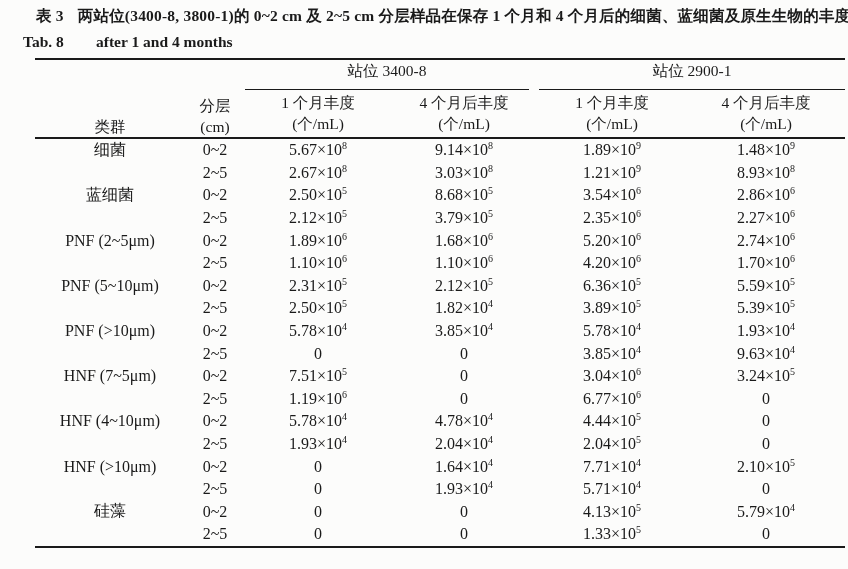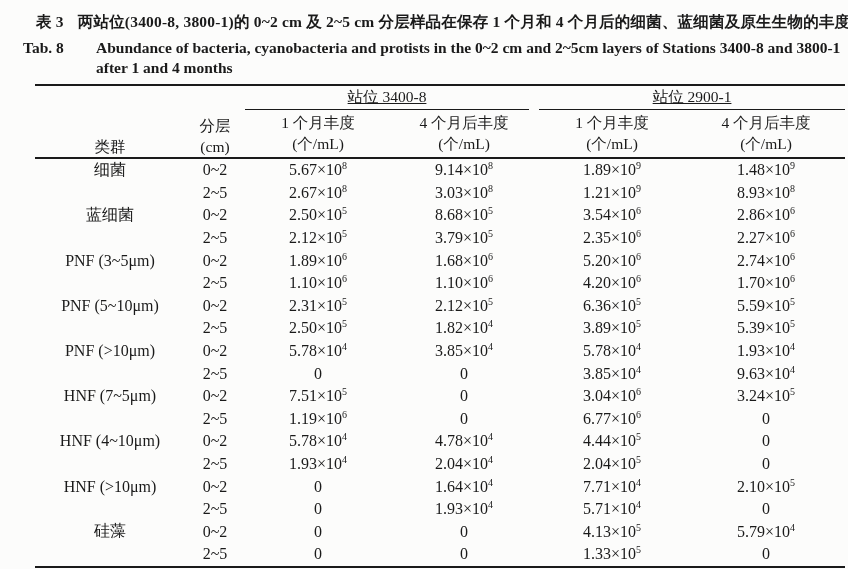--- a/index.html
+++ b/index.html
@@ -4,21 +4,21 @@
 <style>
   html,body{margin:0;padding:0;}
   body{
     width:848px;height:569px;
     background:#fcfcfb;
     color:#1a1a1a;
     font-family:"Liberation Serif","DejaVu Serif",serif;
     overflow:hidden;
     position:relative;
   }
-  .caption{padding-top:9px;}
+  .caption{padding-top:3px;}
   .cap-zh{
     padding-left:36px;padding-right:6px;
     font-weight:bold;font-size:15.5px;line-height:26px;
     white-space:nowrap;
     letter-spacing:0.2px;
   }
   .cap-zh .cap-label{margin-right:14px;}
   .cap-en{
     display:flex;
     padding-left:23px;
@@ -43,38 +43,37 @@
   col.c5{width:150px;} col.c6{width:158px;}
   th,td{
     font-weight:normal;
     text-align:center;vertical-align:middle;
     padding:0;white-space:nowrap;
   }
   thead th{font-size:15.5px;line-height:21px;}
   thead tr.top-row th{height:24px;vertical-align:bottom;}
   th.rowspan-head{border-bottom:2.5px solid #1a1a1a;}
   th.station{padding-bottom:0;}
-  .station-line{display:block;padding-bottom:2px;border-bottom:1.5px solid #1a1a1a;text-decoration:underline;}
+  .station-line{display:block;padding-bottom:8px;border-bottom:1.5px solid #1a1a1a;}
   .station-line.s1{margin-right:8px;}
   .station-line.s2{margin-left:2px;}
   thead tr.sub-row th{border-bottom:2.5px solid #1a1a1a;padding:2px 0 3px 0;margin-top:8px;}
   tbody td{height:22.6px;}
   sup{font-size:10px;line-height:0;}
 </style>
 </head>
 <body>
 
 <div class="caption">
   <div class="cap-zh">
     <span class="cap-label">表 3</span><span>两站位(3400-8, 3800-1)的 0~2 cm 及 2~5 cm 分层样品在保存 1 个月和 4 个月后的细菌、蓝细菌及原生生物的丰度</span>
   </div>
   <div class="cap-en">
     <span class="cap-label">Tab. 8</span>
     <div class="cap-lines">
-      <div>Abundance of bacteria, cyanobacteria and protists in the 0~2 cm and 2~5cm layers of Stations 3400-8 and 3800-1</div>
       <div>after 1 and 4 months</div>
     </div>
   </div>
 </div>
 
 <table>
   <colgroup>
     <col class="c1">
       <col class="c2">
       <col class="c3">
@@ -142,21 +141,21 @@
       </tr>
       <tr>
         <td></td>
         <td>2~5</td>
         <td>2.12×10<sup>5</sup></td>
         <td>3.79×10<sup>5</sup></td>
         <td>2.35×10<sup>6</sup></td>
         <td>2.27×10<sup>6</sup></td>
       </tr>
       <tr>
-        <td>PNF (3~5μm)</td>
+        <td>PNF (2~5μm)</td>
         <td>0~2</td>
         <td>1.89×10<sup>6</sup></td>
         <td>1.68×10<sup>6</sup></td>
         <td>5.20×10<sup>6</sup></td>
         <td>2.74×10<sup>6</sup></td>
       </tr>
       <tr>
         <td></td>
         <td>2~5</td>
         <td>1.10×10<sup>6</sup></td>

